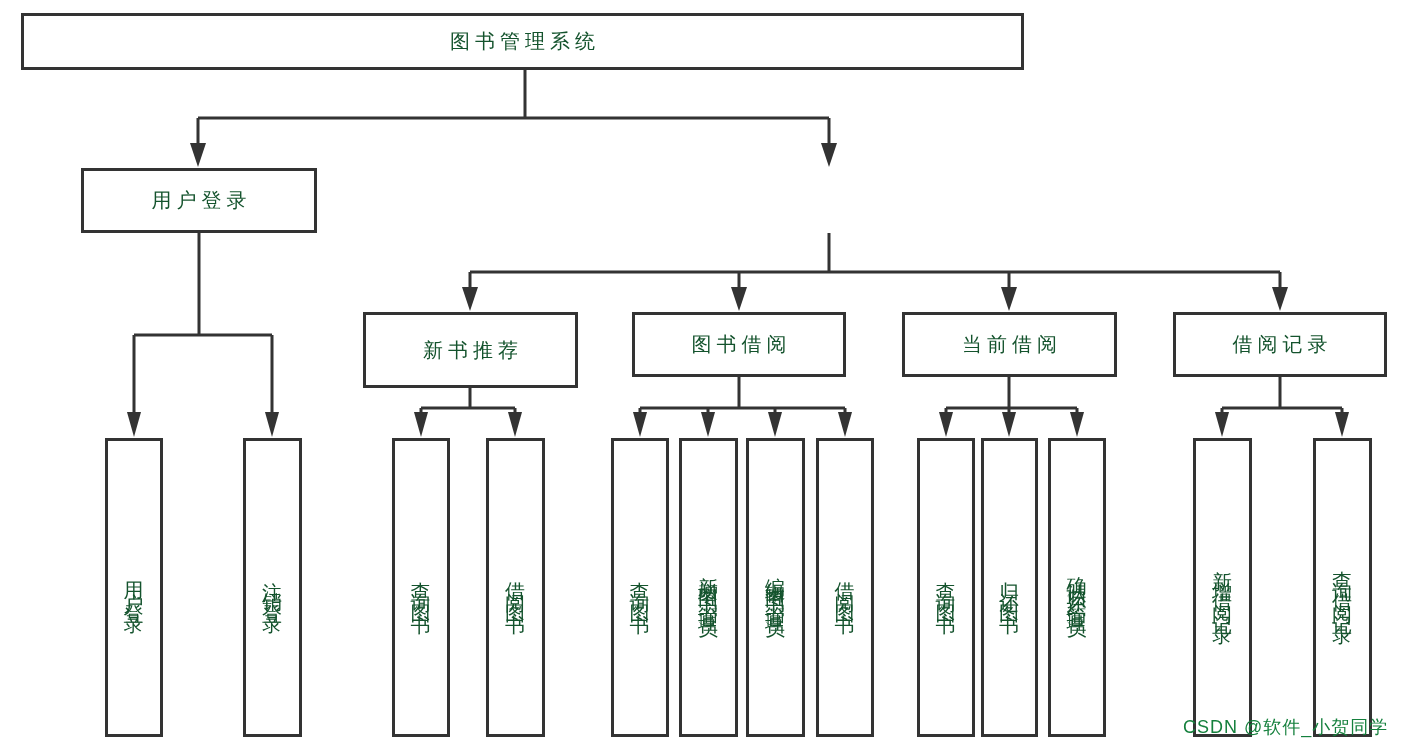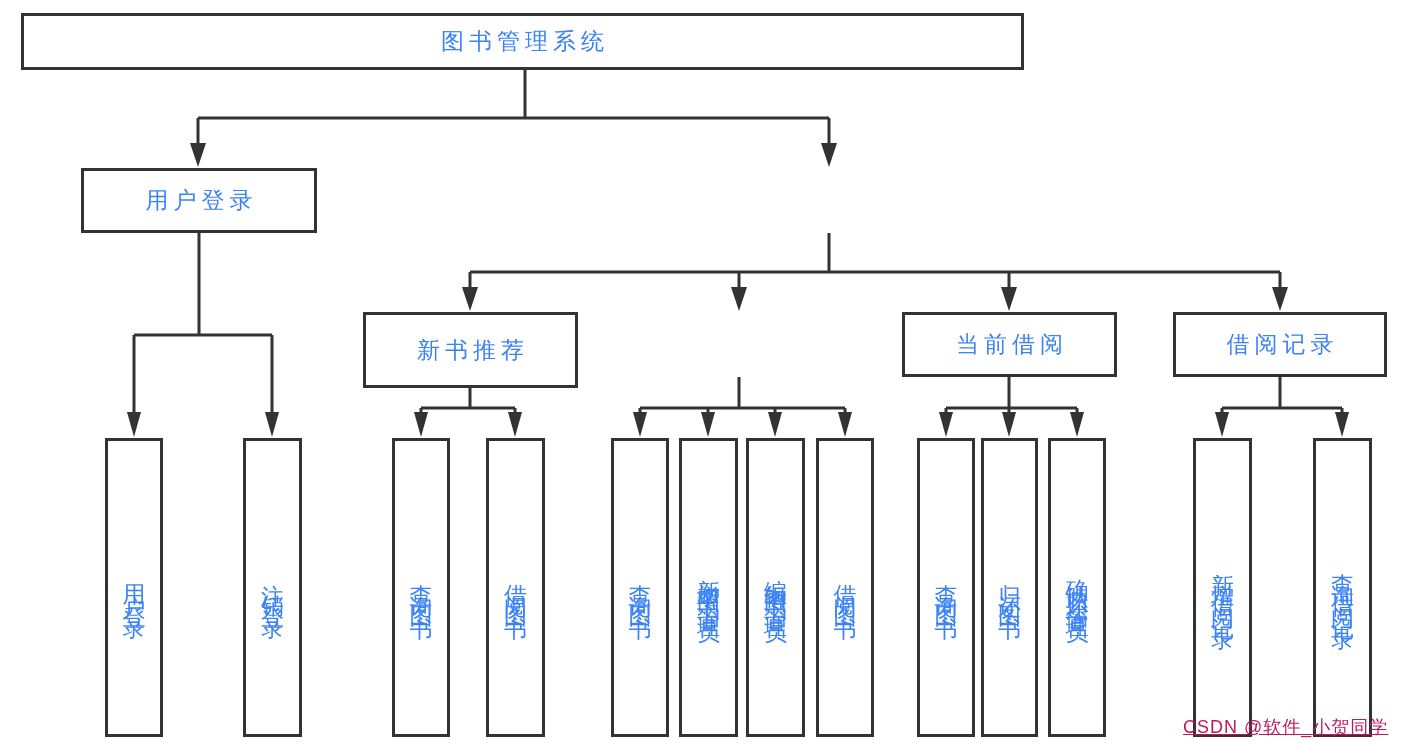--- a/index.html
+++ b/index.html
@@ -16,45 +16,44 @@
     position:absolute;
     background:#ffffff;
     border:3px solid #333333;
     box-sizing:border-box;
     display:flex;
     align-items:center;
     justify-content:center;
     z-index:2;
   }
   .box .lbl{
-    font-size:23px;
+    font-size:20px;
     letter-spacing:5px;
     text-indent:5px;
     white-space:nowrap;
-    color:#3b82f6;
+    color:#14532d;
   }
   .box.v .lbl{
     writing-mode:vertical-rl;
     text-orientation:mixed;
     letter-spacing:11px;
     text-indent:0;
     line-height:1;
   }
   .box.v.tight .lbl{
     letter-spacing:6px;
   }
   .wm{
     position:absolute;
     left:1183px;top:715px;
     font-size:18px;
     letter-spacing:1px;
-    color:#be185d;
+    color:#15803d;
     white-space:nowrap;
     z-index:5;
-    text-decoration:underline;
   }
 </style>
 </head>
 <body>
 
 <div class="canvas">
 
   <svg class="connector-layer" viewBox="0 0 1405 747" xmlns="http://www.w3.org/2000/svg">
     <g stroke="#333333" stroke-width="3" fill="#333333">
       <path fill="none" d="M525,70 V118 M198,118 H829 M198,118 V145 M829,118 V145"></path>
@@ -102,20 +101,23 @@
     <span class="lbl">图书管理系统</span>
   </div>
 
   <div class="box h" style="left:81px;top:168px;width:236px;height:65px">
     <span class="lbl">用户登录</span>
   </div>
 
   <div class="box h" style="left:363px;top:312px;width:215px;height:76px">
     <span class="lbl">新书推荐</span>
   </div>
+  <div class="box h" style="left:632px;top:312px;width:214px;height:65px">
+    <span class="lbl">图书借阅</span>
+  </div>
   <div class="box h" style="left:902px;top:312px;width:215px;height:65px">
     <span class="lbl">当前借阅</span>
   </div>
   <div class="box h" style="left:1173px;top:312px;width:214px;height:65px">
     <span class="lbl">借阅记录</span>
   </div>
 
   <div class="box v" style="left:105px;top:438px;width:58px;height:299px">
     <span class="lbl">用户登录</span>
   </div>

